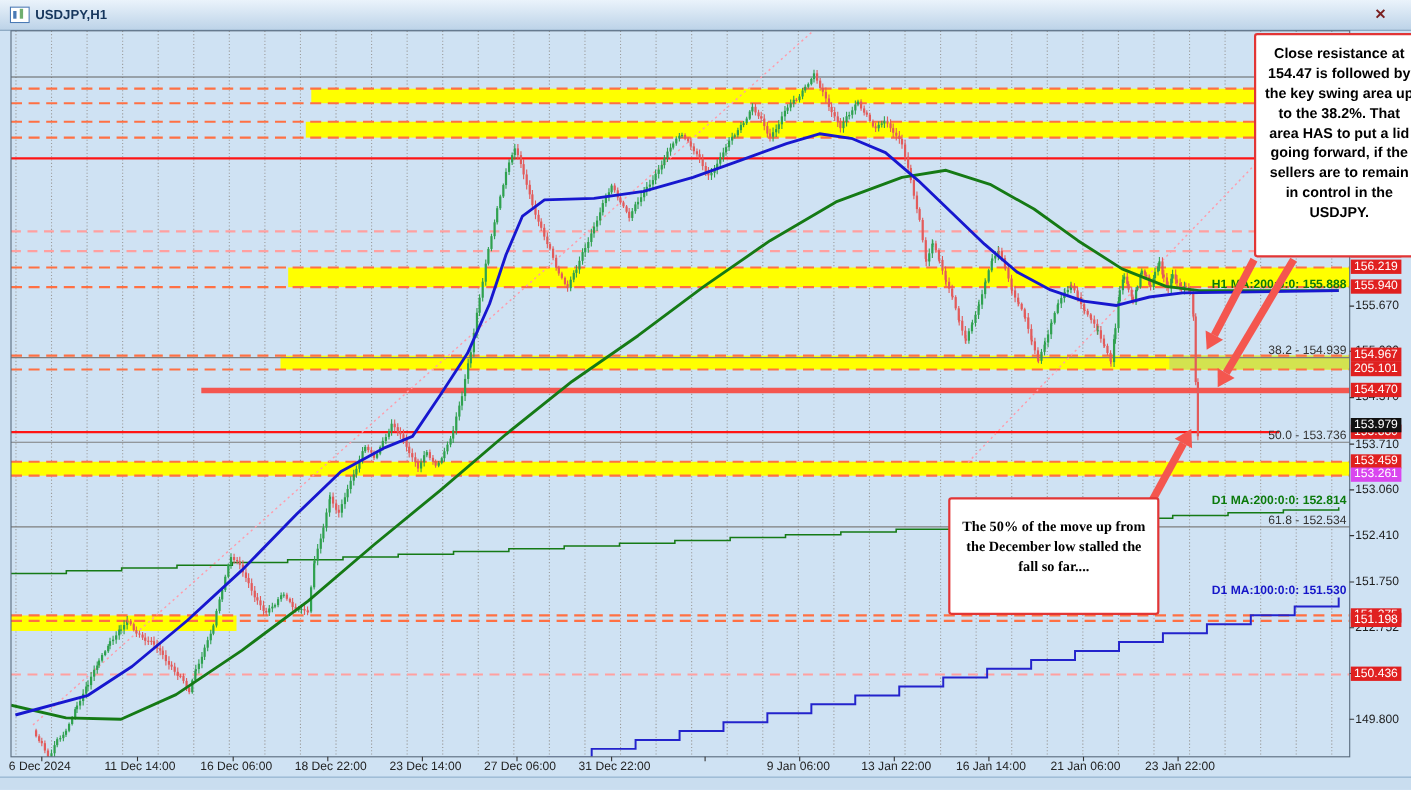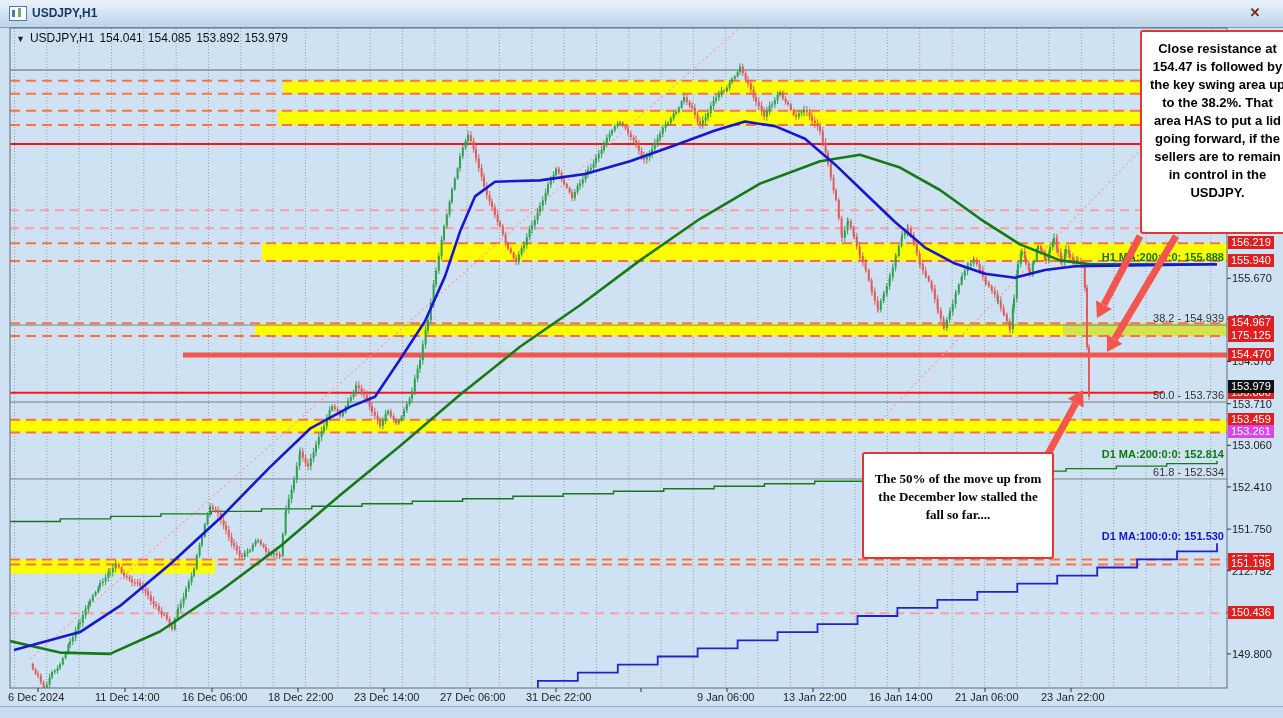--- a/index.html
+++ b/index.html
@@ -1036,21 +1036,20 @@
       <line x1="985" y1="688" x2="985" y2="692" stroke="#333" stroke-width="1"></line>
       <line x1="1071" y1="688" x2="1071" y2="692" stroke="#333" stroke-width="1"></line>
     </svg>
 
   <div id="titlebar">
     <div id="titleicon"></div>
     <div id="titletext">USDJPY,H1</div>
     <div id="closebtn">✕</div>
   </div>
 
-  <div id="quotebar"><span id="dd">▼</span><span>USDJPY,H1</span><span>154.041</span><span>154.085</span><span>153.892</span><span>153.979</span></div>
 
   <div id="price-axis">
       <div class="plabel" style="top: 92.5412px;">158.480</div>
       <div class="plabel" style="top: 175.715px;">157.180</div>
       <div class="plabel" style="top: 272.325px;">155.670</div>
       <div class="plabel" style="top: 313.272px;">155.030</div>
       <div class="plabel" style="top: 355.499px;">154.370</div>
       <div class="plabel" style="top: 397.726px;">153.710</div>
       <div class="plabel" style="top: 439.313px;">153.060</div>
       <div class="plabel" style="top: 480.9px;">152.410</div>
@@ -1061,21 +1060,21 @@
       <div class="pbadge" style="top: 73.6268px; background: rgb(224, 32, 32);">158.760</div>
       <div class="pbadge" style="top: 86.8707px; background: rgb(224, 32, 32);">158.553</div>
       <div class="pbadge" style="top: 103.697px; background: rgb(224, 32, 32);">158.290</div>
       <div class="pbadge" style="top: 108.752px; background: rgb(224, 32, 32);">158.211</div>
       <div class="pbadge" style="top: 118.093px; background: rgb(224, 32, 32);">158.065</div>
       <div class="pbadge" style="top: 203.314px; background: rgb(224, 32, 32);">156.733</div>
       <div class="pbadge" style="top: 221.229px; background: rgb(224, 32, 32);">156.453</div>
       <div class="pbadge" style="top: 236.2px; background: rgb(224, 32, 32);">156.219</div>
       <div class="pbadge" style="top: 254.05px; background: rgb(224, 32, 32);">155.940</div>
       <div class="pbadge" style="top: 316.303px; background: rgb(224, 32, 32);">154.967</div>
-      <div class="pbadge" style="top: 328.907px; background: rgb(224, 32, 32);">175.125</div>
+      <div class="pbadge" style="top: 328.907px; background: rgb(224, 32, 32);">205.101</div>
       <div class="pbadge" style="top: 348.101px; background: rgb(224, 32, 32);">154.470</div>
       <div class="pbadge" style="top: 385.849px; background: rgb(224, 32, 32);">153.880</div>
       <div class="pbadge" style="top: 412.785px; background: rgb(224, 32, 32);">153.459</div>
       <div class="pbadge" style="top: 425.453px; background: #d946ef;">153.261</div>
       <div class="pbadge" style="top: 552.517px; background: rgb(224, 32, 32);">151.275</div>
       <div class="pbadge" style="top: 557.444px; background: rgb(224, 32, 32);">151.198</div>
       <div class="pbadge" style="top: 606.196px; background: rgb(224, 32, 32);">150.436</div>
       <div class="pbadge" style="top: 379.515px; background: rgb(17, 17, 17);">153.979</div>
     </div>
   <div id="time-axis">

